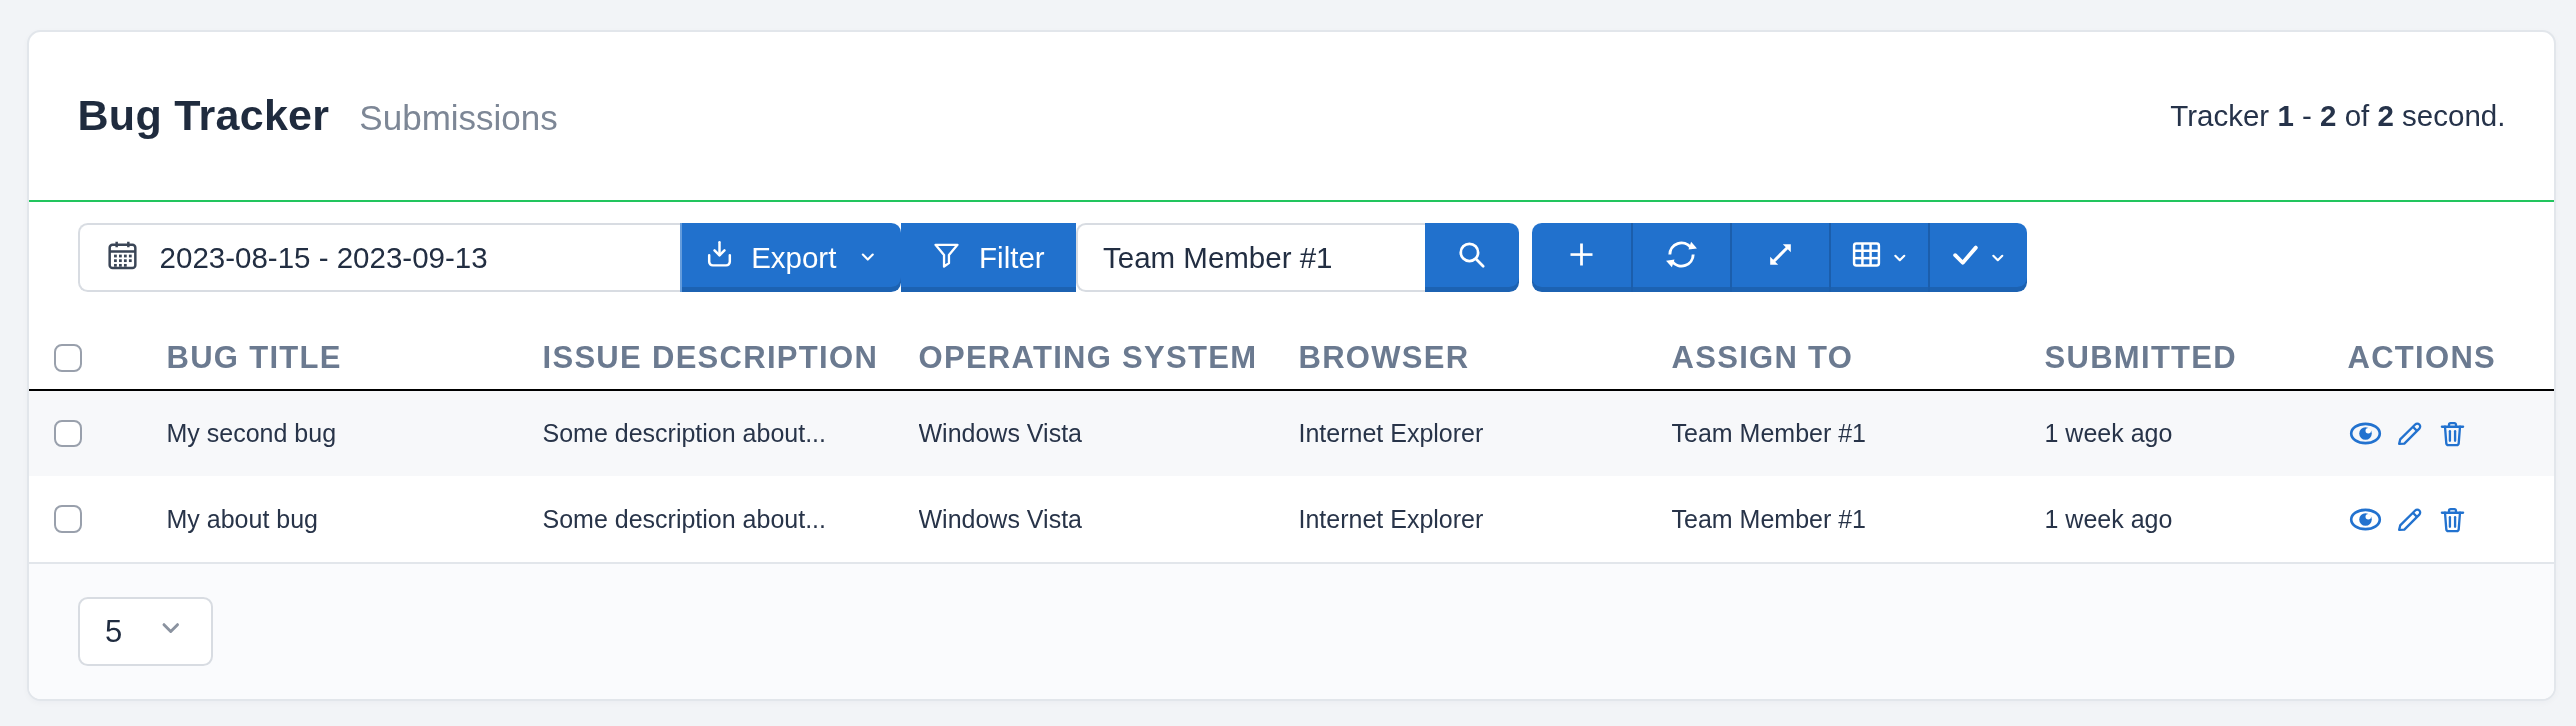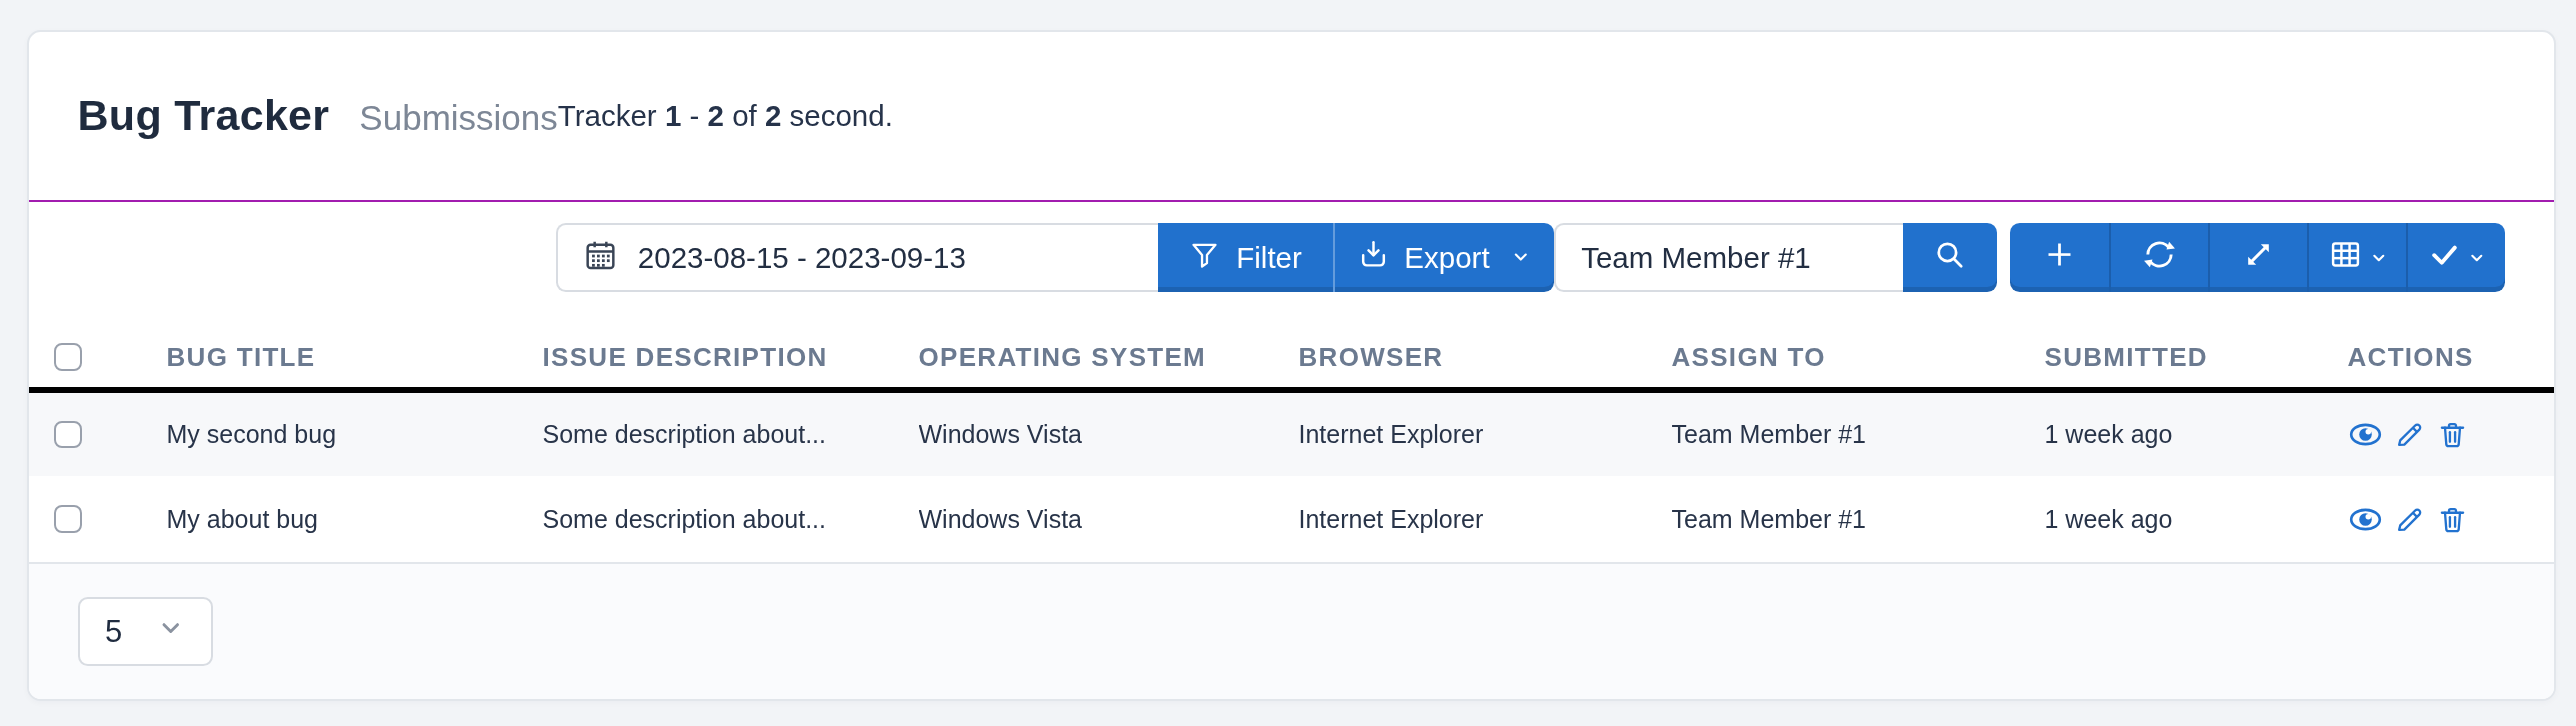--- a/index.html
+++ b/index.html
@@ -12,32 +12,32 @@
   }
   .card {
     margin:29.5px 19.6px 0 26.5px; height:671px;
     background:#ffffff; border:2px solid #e2e6eb; border-radius:13.7px;
     box-shadow:0 2px 5.9px rgba(30,40,60,.03);
     overflow:hidden;
   }
   
   .card-header {
     height:170px; padding:0 49px;
-    display:flex; align-items:center; 
-    border-bottom:2px solid #a21caf;
+    display:flex; align-items:center; justify-content:space-between;
+    border-bottom:2px solid #22c55e;
   }
   .titles { display:flex; align-items:baseline; }
   .title  { font-size:43px; font-weight:600; color:#1f2b3e; letter-spacing:0.3px; }
   .subtitle { font-size:35px; color:#7d8796; margin-left:30px; }
   .summary { font-size:29.5px; color:#26334a; }
   .summary b { font-weight:700; }
   
   .toolbar {
     margin:21.6px 49px 35px; height:69px;
-    display:flex; align-items:stretch; justify-content:flex-end;
+    display:flex; align-items:stretch; justify-content:flex-start;
   }
   .igroup { display:flex; height:69px; }
   .date-box {
     width:602px; display:flex; align-items:center;
     background:#fff; border:2px solid #d8dce2; border-right:none;
     border-radius:9.8px 0 0 9.8px; padding-left:25.5px;
   }
   .date-box svg { flex:0 0 auto; }
   .plain-input {
     border:none; outline:none; background:transparent;
@@ -62,23 +62,23 @@
   .caret { margin-left:5.9px; }
   .btn-group { display:flex; margin-left:13.7px; }
   .btn-ico { width:99px; }
   .btn-ico + .btn-ico { border-left:2px solid rgba(0,0,0,.16); }
   .btn-ico:first-child { border-radius:9.8px 0 0 9.8px; }
   .btn-ico:last-child  { border-radius:0 9.8px 9.8px 0; }
   
   table { width:100%; border-collapse:collapse; table-layout:fixed; }
   thead th {
     height:63px; text-align:left; vertical-align:middle;
-    font-size:26px; font-weight:700; letter-spacing:1.3px;
+    font-size:31px; font-weight:700; letter-spacing:1.3px;
     color:#6b7a90; text-transform:uppercase;
-    border-bottom:6px solid #000000; padding:0 13.7px 0 0;
+    border-bottom:2px solid #000000; padding:0 13.7px 0 0;
   }
   tbody td {
     height:86px; vertical-align:middle;
     font-size:25px; color:#283449; padding:0 13.7px 0 0;
     white-space:nowrap; overflow:hidden; text-overflow:ellipsis;
   }
   tbody tr.stripe { background:#f7f8fa; }
   .cb {
     width:27.5px; height:27.5px; margin-left:25.5px; display:block;
     background:#fff; border:2.9px solid #99a0ac; border-radius:7.9px;
@@ -132,42 +132,42 @@
                 <rect x="13" y="14.6" width="1.9" height="1.9"></rect>
                 <rect x="16.4" y="14.6" width="1.9" height="1.9"></rect>
               <rect x="6.2" y="17.8" width="1.9" height="1.9"></rect>
                 <rect x="9.6" y="17.8" width="1.9" height="1.9"></rect>
                 <rect x="13" y="17.8" width="1.9" height="1.9"></rect>
             </g>
           </svg>
         </span>
         <input class="plain-input" readonly="" value="2023-08-15 - 2023-09-13" style="">
       </div>
-      <button class="btn btn-filter">
-        <span>
-          <svg width="31" height="31" viewBox="0 0 24 24" fill="none" stroke="#ffffff" stroke-width="1.8" stroke-linejoin="round">
-            <path d="M3.5 4.5 h17 l-6.6 7.9 v6.3 l-3.8 2.6 v-8.9 Z"></path>
-          </svg>
-        </span>
-        <span>Filter</span>
-      </button>
       <button class="btn btn-export">
         <span>
           <svg width="33" height="33" viewBox="0 0 24 24" fill="none" stroke="#ffffff" stroke-width="1.8" stroke-linecap="round" stroke-linejoin="round">
             <path d="M12 3 v9.4"></path>
             <path d="M8.4 9 L12 12.6 L15.6 9"></path>
             <path d="M4.5 12.5 v4.8 a2.6 2.6 0 0 0 2.6 2.6 h9.8 a2.6 2.6 0 0 0 2.6 -2.6 v-4.8"></path>
           </svg>
         </span>
         <span>Export</span>
         <span class="caret">
           <svg width="21.6" height="21.6" viewBox="0 0 24 24" fill="none" stroke="#ffffff" stroke-width="2.4" stroke-linecap="round" stroke-linejoin="round">
             <path d="M6.5 9.5 L12 15 L17.5 9.5"></path>
           </svg>
         </span>
+      </button>
+      <button class="btn btn-filter">
+        <span>
+          <svg width="31" height="31" viewBox="0 0 24 24" fill="none" stroke="#ffffff" stroke-width="1.8" stroke-linejoin="round">
+            <path d="M3.5 4.5 h17 l-6.6 7.9 v6.3 l-3.8 2.6 v-8.9 Z"></path>
+          </svg>
+        </span>
+        <span>Filter</span>
       </button>
     </div>
 
     <div class="igroup">
       <div class="search-box">
         <input class="plain-input" value="Team Member #1" style="">
       </div>
       <button class="btn btn-search">
         <span>
           <svg width="33" height="33" viewBox="0 0 24 24" fill="none" stroke="#ffffff" stroke-width="2" stroke-linecap="round">

